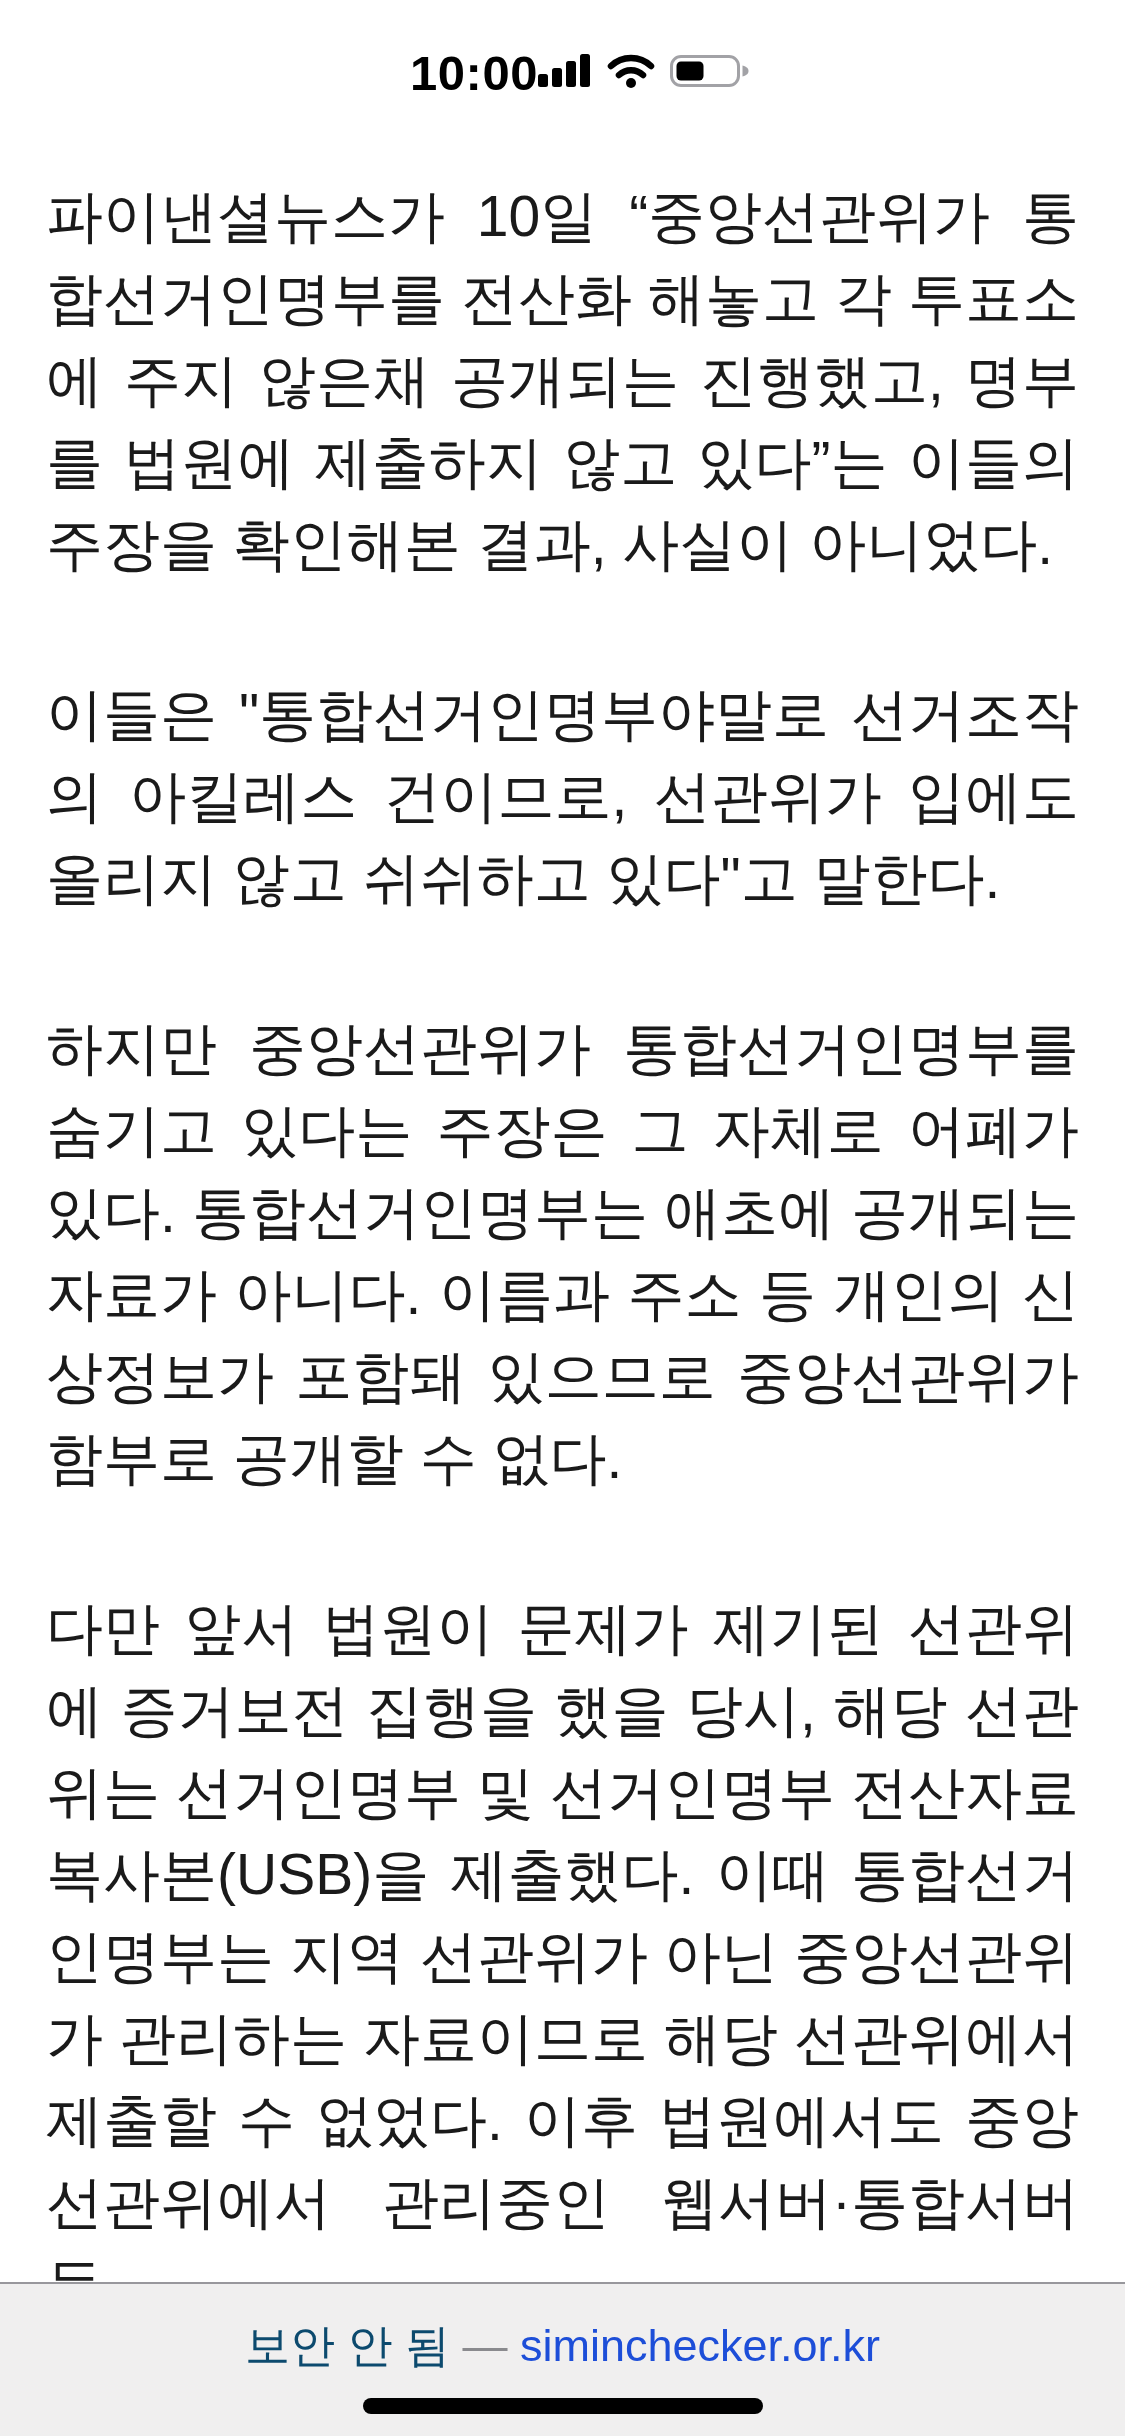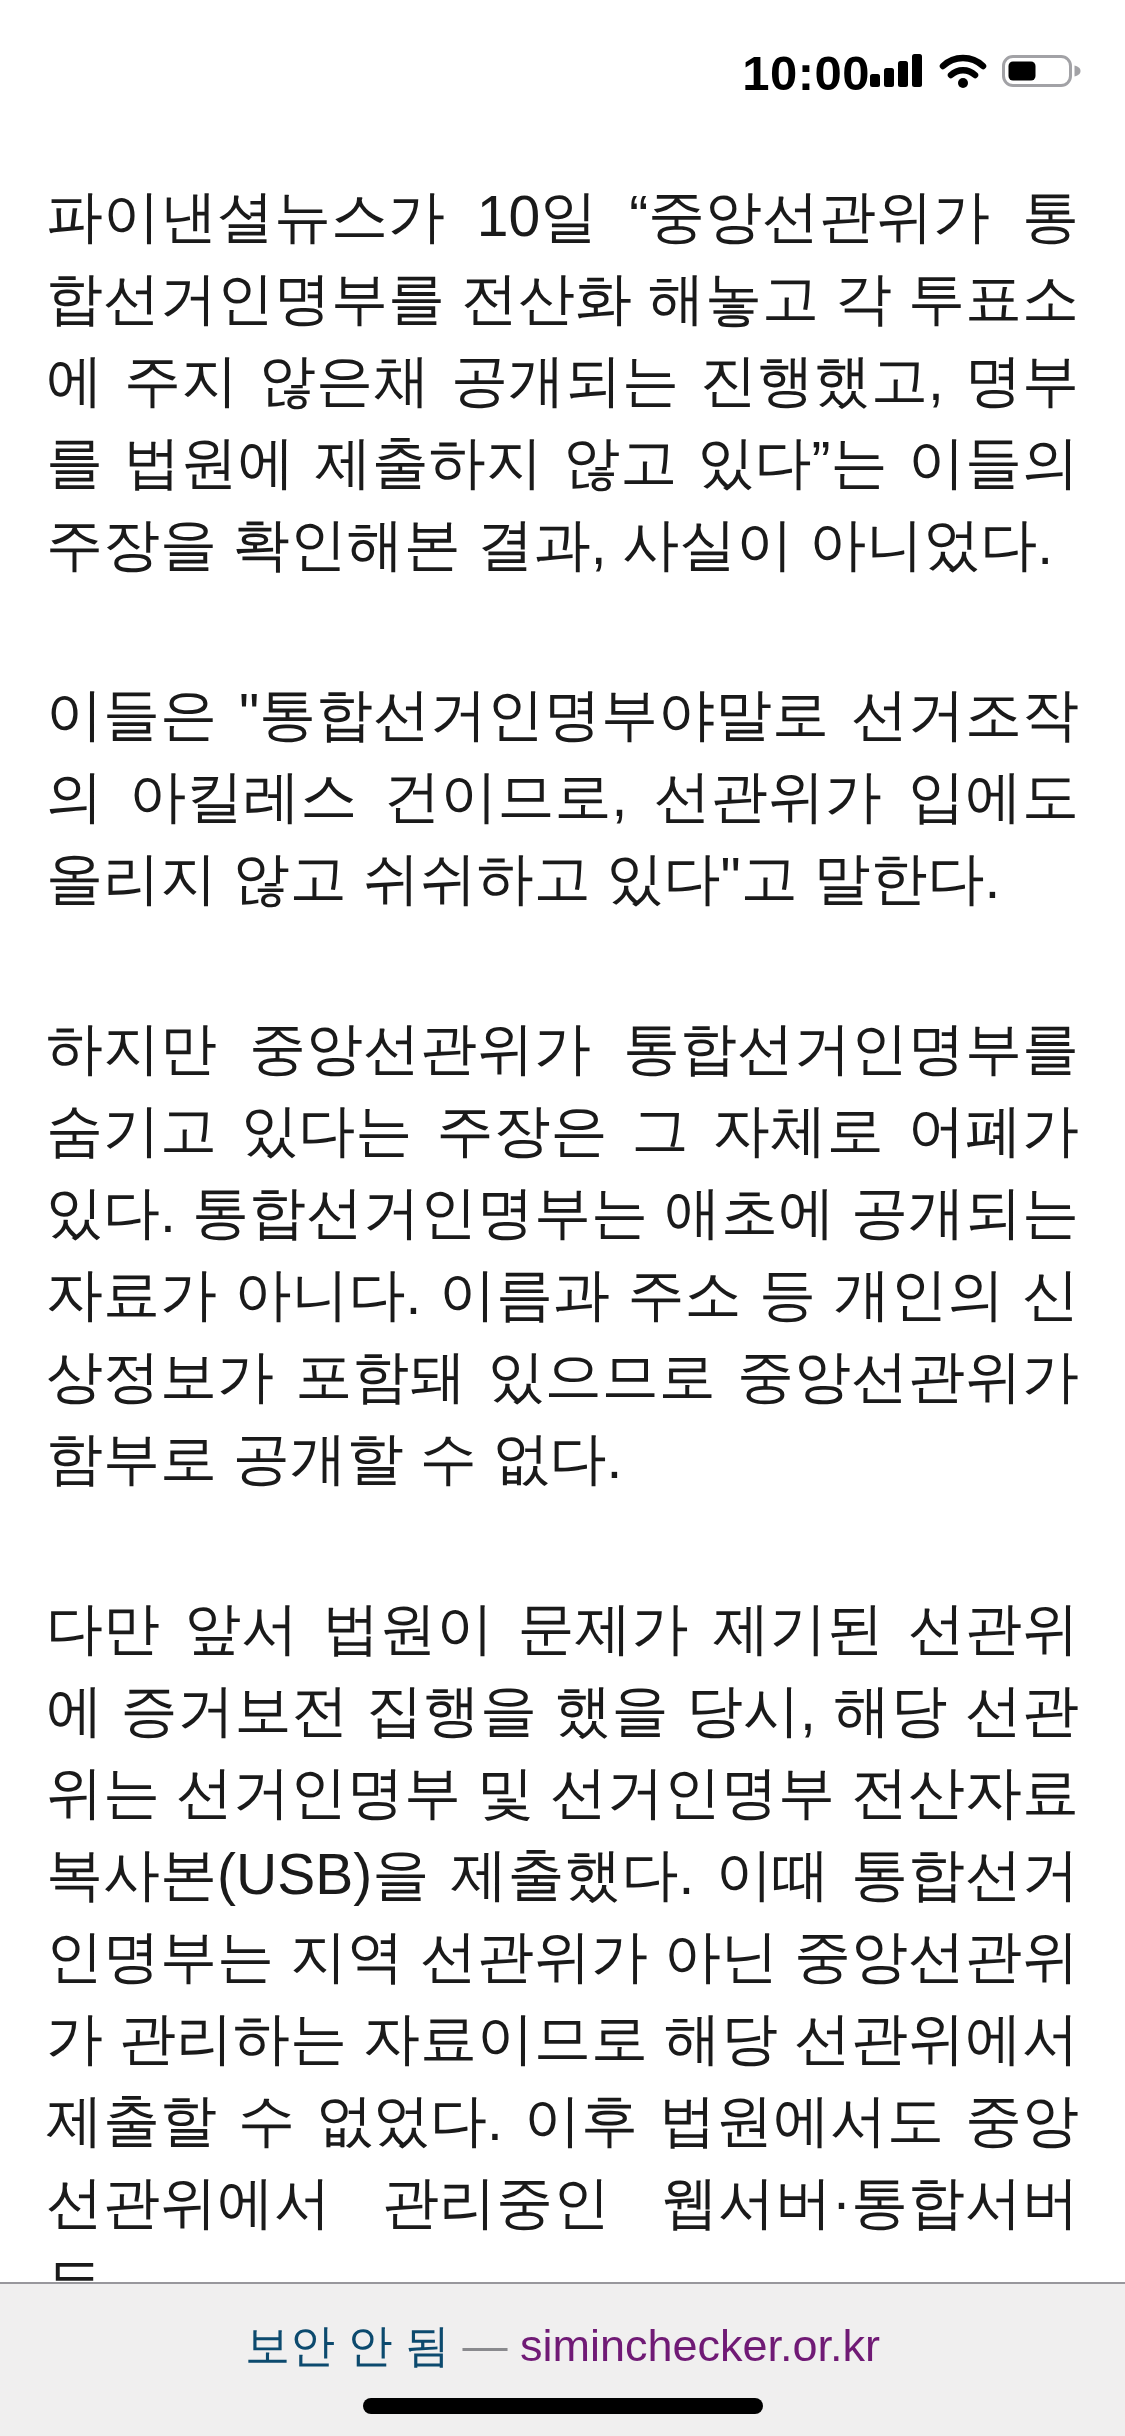--- a/index.html
+++ b/index.html
@@ -13,21 +13,21 @@
     position: relative;
     overflow: hidden;
     font-family: "Liberation Sans", sans-serif;
   }
   
   .status-bar {
     height: 132px;
     box-sizing: border-box;
     display: flex;
     align-items: center;
-    justify-content: flex-end;
+    justify-content: center;
     padding: 14px 43px 0 78px;
   }
   .status-time {
     font-size: 49px;
     font-weight: 700;
     color: #000000;
     letter-spacing: 0.5px;
   }
   .status-icons {
     display: flex;
@@ -60,21 +60,21 @@
     padding-top: 32px;
     font-size: 45px;
   }
   .url-bar .security {
     color: #0c4a6e;
   }
   .url-bar .separator {
     color: #8a8a8e;
   }
   .url-bar .host {
-    color: #701a75;
+    color: #1d4ed8;
   }
   .home-indicator {
     position: absolute;
     left: 50%;
     transform: translateX(-50%);
     bottom: 22px;
     width: 400px;
     height: 16px;
     border-radius: 8.5px;
     background: #000000;

